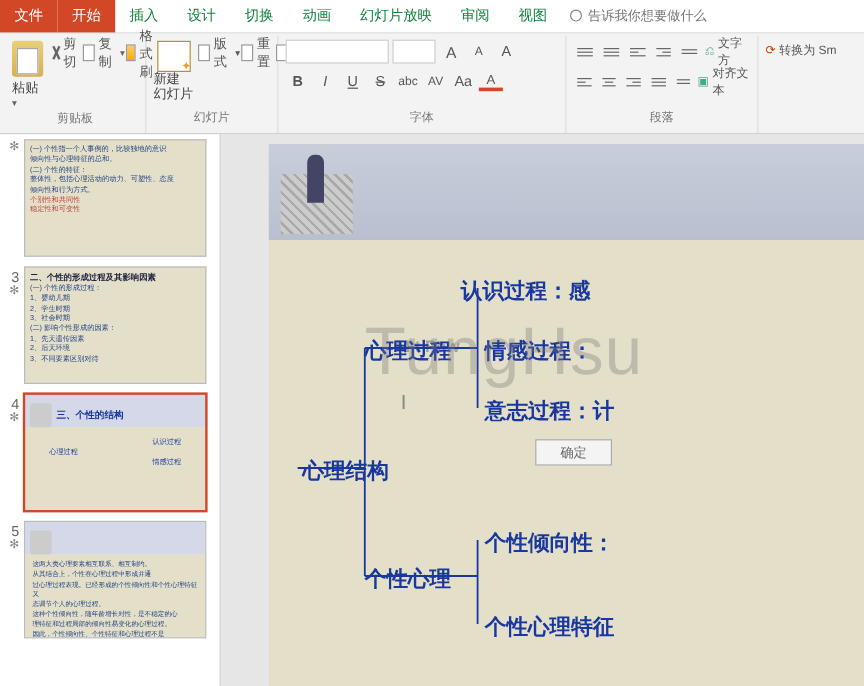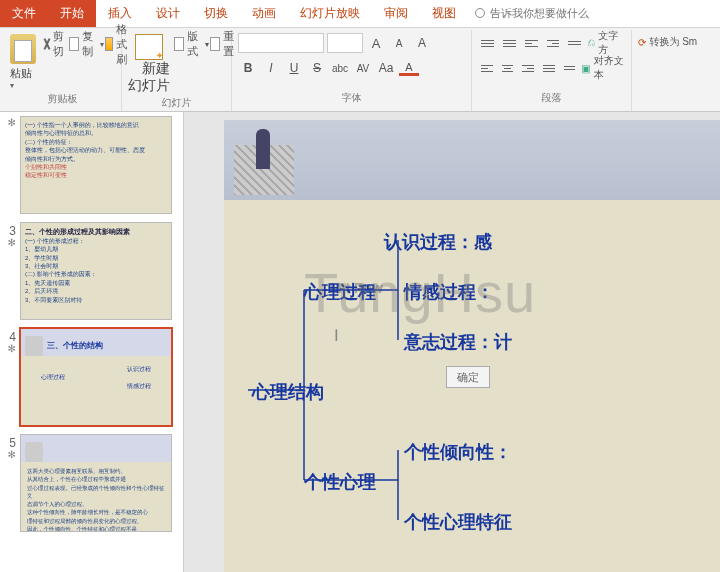--- a/index.html
+++ b/index.html
@@ -1,18 +1,18 @@
 <!DOCTYPE html>
 <html><head>
 <meta charset="utf-8">
 <style>
 *{box-sizing:border-box;margin:0;padding:0;font-family:"Microsoft YaHei","Segoe UI",sans-serif}
 body{width:720px;height:572px;overflow:hidden;background:#fff;font-size:12px;color:#444}
 .menubar{height:28px;background:#fff;display:flex;align-items:stretch;border-bottom:1px solid #d4d4d4}
-.menu-item{padding:0 12px;display:flex;align-items:center;font-size:12px;color:#c2410c;cursor:pointer}
+.menu-item{padding:0 12px;display:flex;align-items:center;font-size:12px;color:#15803d;cursor:pointer}
 .menu-item.file{background:#d24726;color:#fff}
 .menu-item.active{background:#d24726;color:#fff}
 .tellme{display:flex;align-items:center;color:#777;font-size:11px;margin-left:6px;gap:4px}
 .bulb{width:12px;height:12px;display:inline-block;position:relative}
 .bulb::before{content:"";position:absolute;width:8px;height:8px;border:1px solid #888;border-radius:50%;left:1px;top:0}
 .ribbon{height:84px;background:#f3f3f3;border-bottom:1px solid #c8c8c8;display:flex;padding:2px 4px 0}
 .group{display:flex;flex-direction:column;border-right:1px solid #ddd;padding:2px 6px 0;position:relative}
 .group-label{text-align:center;font-size:10px;color:#777;margin-top:auto;padding:2px 0 6px}
 .paste-btn{display:flex;flex-direction:column;width:38px;padding-top:2px}
 .paste-ic{width:26px;height:30px;background:linear-gradient(#e8d07a,#d8b050);border-radius:3px;position:relative}
@@ -50,21 +50,21 @@
 .slide-hdr{height:80px;background:linear-gradient(#c8ceda,#b8c0d0);display:flex;align-items:center;padding-left:10px;gap:20px}
 .person{width:60px;height:70px;position:relative}
 .person .stairs{position:absolute;width:60px;height:50px;bottom:0}
 .person .stairs::before{content:"";position:absolute;width:100%;height:100%;background:repeating-linear-gradient(45deg,#aaa 0,#aaa 2px,#ccc 2px,#ccc 6px)}
 .person .body{position:absolute;width:14px;height:40px;background:#446;left:22px;top:4px;border-radius:6px 6px 0 0}
 .hdr-title{font-size:26px;font-weight:bold;color:#1838a0}
 .slide-body{padding:20px 30px;position:relative}
 .lbl{position:absolute;font-size:18px;font-weight:bold;color:#1838a0}
 .watermark{position:absolute;left:120px;top:148px;font-size:56px;font-weight:normal;color:rgba(120,120,120,0.35);letter-spacing:1px;pointer-events:none}
 .txtcur{position:absolute;left:150px;top:214px;font-size:16px;color:#888;font-family:serif}
-.ok-btn{position:absolute;width:44px;height:22px;border:1px solid #aaa;background:#f4f4f4;font-size:11px;display:flex;align-items:center;justify-content:center;color:#666}
+.ok-btn{position:absolute;width:64px;height:22px;border:1px solid #aaa;background:#f4f4f4;font-size:11px;display:flex;align-items:center;justify-content:center;color:#666}
 </style>
 </head>
 <body>
 
 <div class="menubar">
   <div class="menu-item file">文件</div>
   <div class="menu-item active">开始</div>
   <div class="menu-item">插入</div>
   <div class="menu-item">设计</div>
   <div class="menu-item">切换</div>
@@ -102,21 +102,21 @@
           </div>
       </div>
     </div>
     <div class="group-label">剪贴板</div>
   </div>
 
   <div class="group" style="width:110px">
     <div style="display:flex;gap:4px">
       <div class="newslide">
         <div class="slide-ic"></div>
-        <div style="font-size:14px;text-align:right;line-height:1.2;white-space:pre">新建
+        <div style="font-size:11px;text-align:left;line-height:1.2;white-space:pre">新建
 幻灯片</div>
       </div>
       <div style="display:flex;flex-direction:row;gap:1px;padding-top:2px">
         <div class="mini-row">
             <span class="mini-ic"></span>
             <span>版式</span>
             <span style="font-size:8px">▾</span>
           </div>
         <div class="mini-row">
             <span class="mini-ic"></span>

